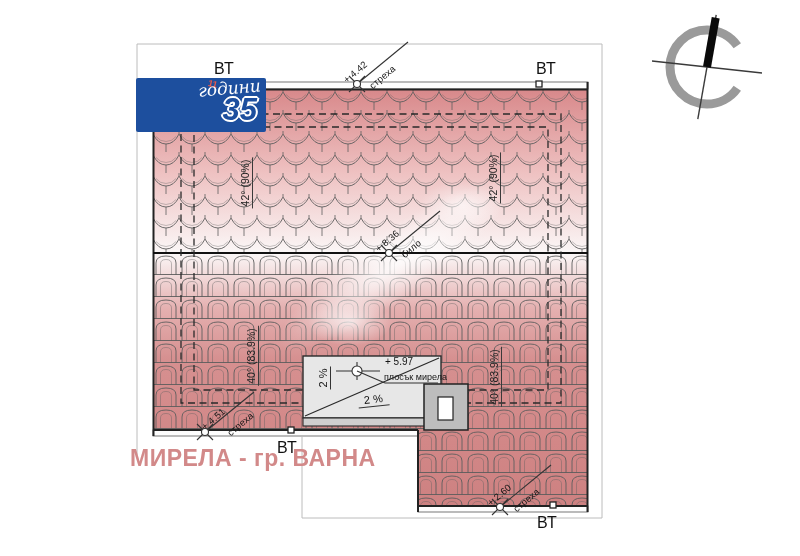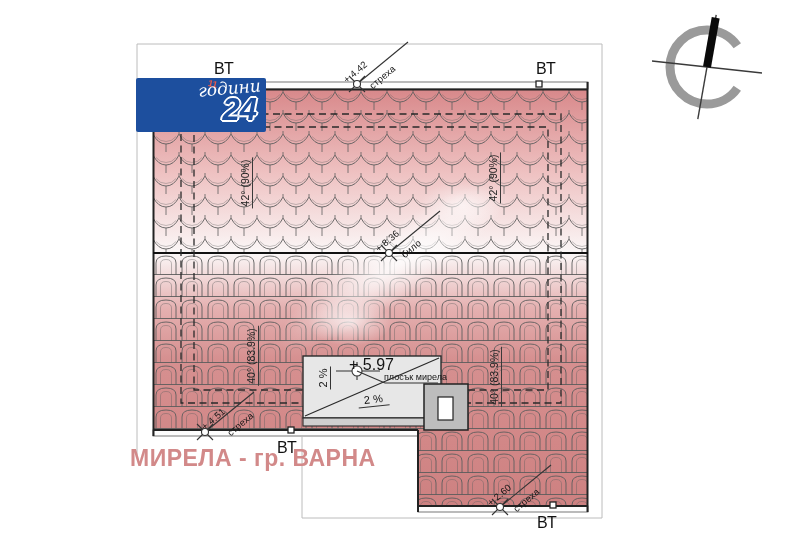--- a/index.html
+++ b/index.html
@@ -164,30 +164,30 @@
 
 <div class="lvl" style="left:380px;top:243px">+ 8.36</div>
 <div class="lvl" style="left:406px;top:249px">било</div>
 
 <div class="lvl" style="left:206px;top:421px">+ 4.51</div>
 <div class="lvl" style="left:232px;top:427px">стреха</div>
 
 <div class="lvl" style="left:492px;top:497px">+ 2.60</div>
 <div class="lvl" style="left:518px;top:503px">стреха</div>
 
-<div class="flatlbl" style="left:349px;top:356px;font-size:16px">+ 5.97</div>
+<div class="flatlbl" style="left:385px;top:356px;font-size:10px">+ 5.97</div>
 <div class="flatlbl" style="left:384px;top:372px;font-size:9px">плосък мирела</div>
 
 <div class="slope" style="left:246px;top:183px">42° (90%)</div>
 <div class="slope" style="left:494px;top:178px">42° (90%)</div>
 <div class="slope" style="left:252px;top:356px">40° (83.9%)</div>
 <div class="slope" style="left:495px;top:377px">40° (83.9%)</div>
 
 <div class="flatlbl" style="left:324px;top:378px;font-size:11px;transform:translate(-50%,-50%) rotate(-90deg);border-bottom:1px solid #333;padding:0 2px 1px">2 %</div>
 <div class="flatlbl" style="left:358px;top:393px;font-size:11px;border-bottom:1px solid #333;padding:0 6px 1px;transform:rotate(-6deg)">2 %</div>
 
 <div class="logo">
   <div class="logo-tick">11</div>
   <div class="logo-script">години</div>
-  <div class="logo-35">24</div>
+  <div class="logo-35">35</div>
 </div>
 
 <div class="brand-watermark">МИРЕЛА - гр. ВАРНА</div>
 
 </body></html>

